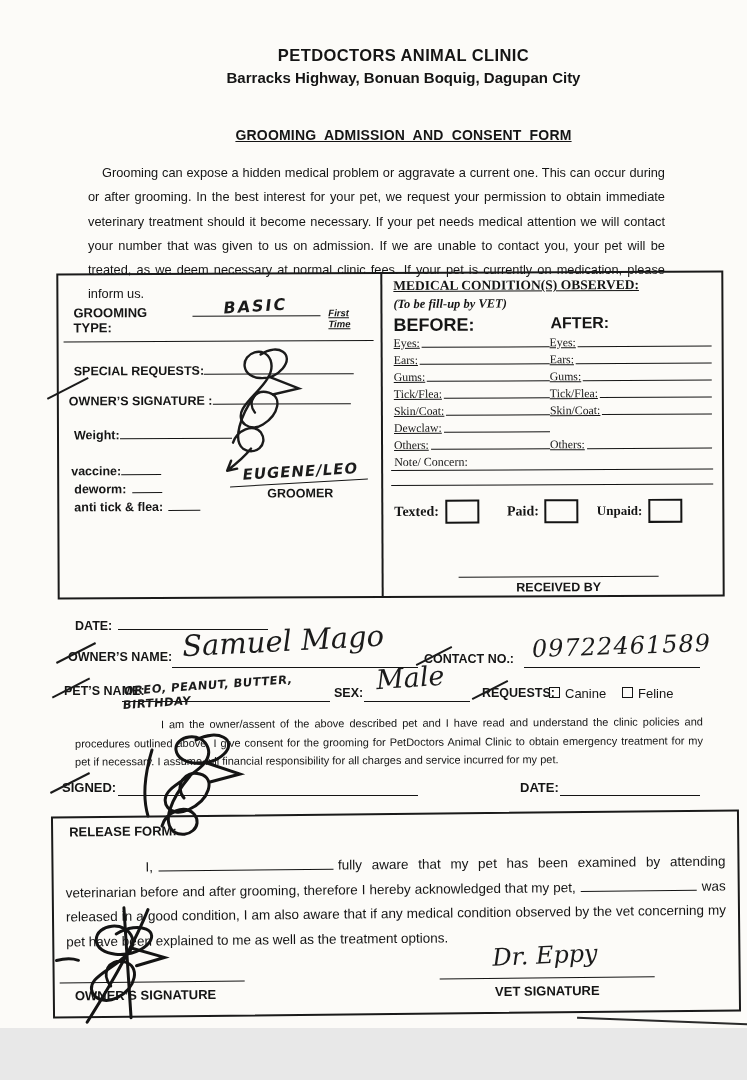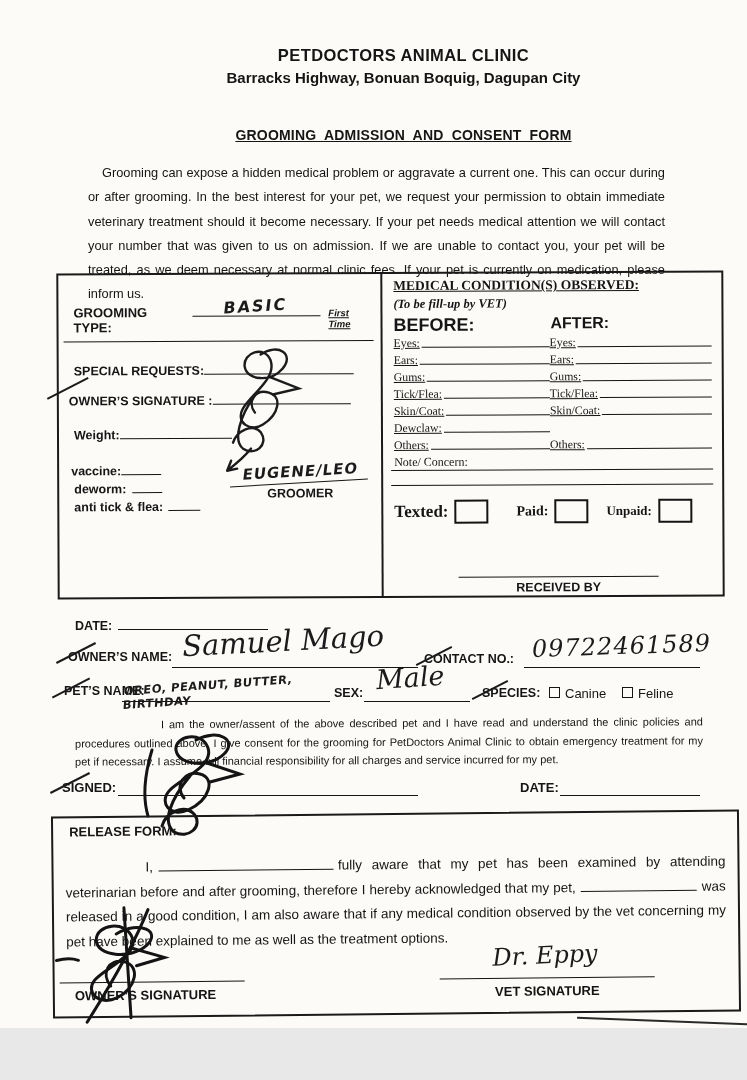--- a/index.html
+++ b/index.html
@@ -194,21 +194,21 @@
         </div>
         <div class="med-row">
           <span style="font-size:12px;">Note/ Concern:</span>
         </div>
       </div>
 
       <div class="fullline" style="left:8px;top:196px;width:322px;border-top-width:1.4px;"></div>
       <div class="fullline" style="left:8px;top:211px;width:322px;border-top-width:1.4px;"></div>
 
       <div class="abs" style="left:11px;top:226px;width:320px;display:flex;align-items:center;gap:6px;">
-        <span class="b serif" style="font-size:17px;">Texted:</span>
+        <span class="b serif" style="font-size:14px;">Texted:</span>
         <span class="chk"></span>
         <span class="b serif" style="font-size:14px;margin-left:22px;">Paid:</span>
         <span class="chk"></span>
         <span class="b serif" style="font-size:13px;margin-left:12px;">Unpaid:</span>
         <span class="chk"></span>
       </div>
 
       <div class="fullline" style="left:75px;top:303px;width:200px;"></div>
       <div class="abs b center" style="left:75px;top:307px;width:200px;font-size:12.5px;font-family:'Liberation Sans',sans-serif;">RECEIVED BY</div>
     </div>
@@ -231,21 +231,21 @@
 
   <span class="abs lbl" style="left:64px;top:684px;">PET’S NAME:</span>
   <div class="slash" style="left:50px;top:687px;width:42px;"></div>
   <span class="abs blank" style="left:122px;top:688px;width:208px;"></span>
   <span class="abs hw hw-print" style="left:123px;top:676px;width:230px;font-size:11.5px;transform:rotate(-4deg) skewX(-8deg);letter-spacing:.5px;">OREO, PEANUT, BUTTER, BIRTHDAY</span>
 
   <span class="abs lbl" style="left:334px;top:686px;">SEX:</span>
   <span class="abs blank" style="left:364px;top:688px;width:106px;"></span>
   <span class="abs hw hw-cursive" style="left:376px;top:662px;font-size:27px;transform:rotate(-4deg);">Male</span>
 
-  <span class="abs lbl" style="left:482px;top:686px;">SPECIES:</span>
+  <span class="abs lbl" style="left:482px;top:686px;">REQUESTS:</span>
   <div class="slash" style="left:470px;top:689px;width:40px;"></div>
   <span class="abs" style="left:549px;top:686px;font-size:13px;"><span style="display:inline-block;width:9px;height:9px;border:1.6px solid #141414;margin-right:5px;"></span><span>Canine</span></span>
   <span class="abs" style="left:622px;top:686px;font-size:13px;"><span style="display:inline-block;width:9px;height:9px;border:1.6px solid #141414;margin-right:5px;"></span><span>Feline</span></span>
 
   <div class="abs consent">I am the owner/assent of the above described pet and I have read and understand the clinic policies and procedures outlined above. I give consent for the grooming for PetDoctors Animal Clinic to obtain emergency treatment for my pet if necessary. I assume full financial responsibility for all charges and service incurred for my pet.</div>
 
   <span class="abs lbl" style="left:62px;top:780px;font-size:13px;">SIGNED:</span>
   <div class="slash" style="left:48px;top:782px;width:44px;"></div>
   <span class="abs blank" style="left:118px;top:782px;width:300px;"></span>
   <span class="abs lbl" style="left:520px;top:780px;font-size:13px;">DATE:</span>

